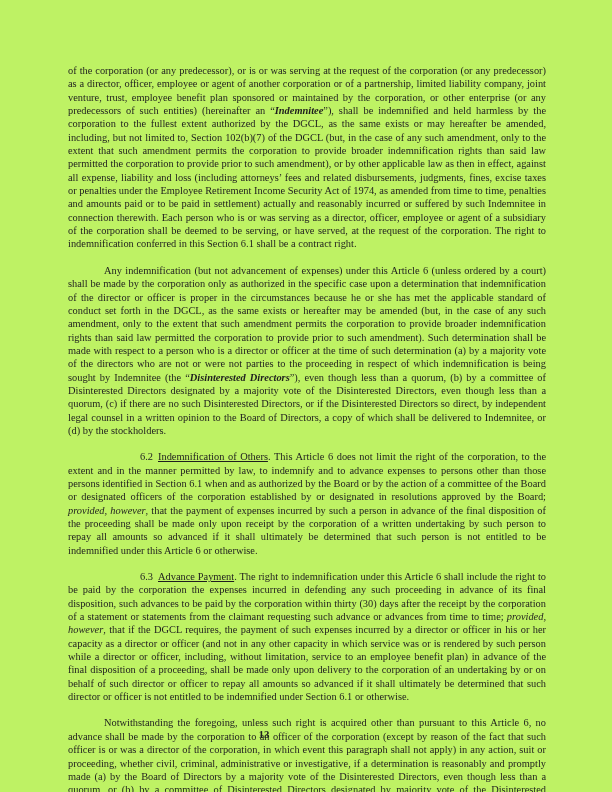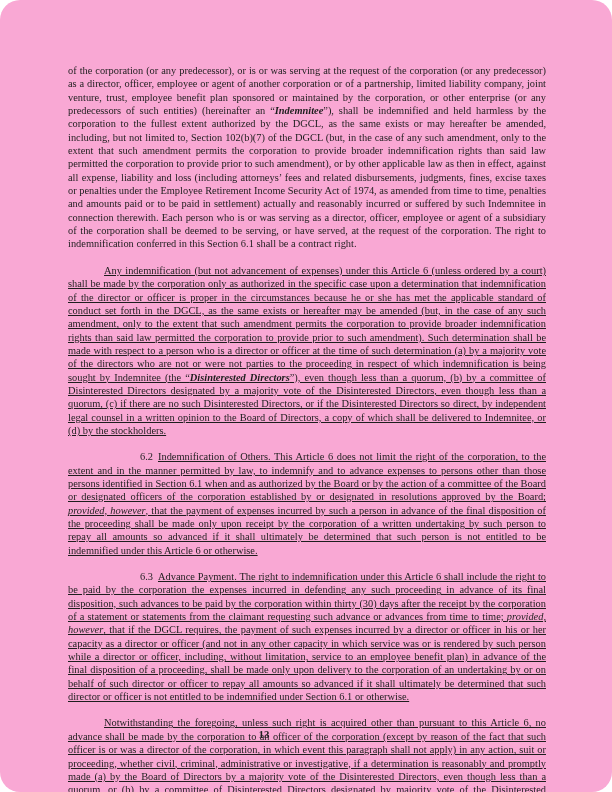--- a/index.html
+++ b/index.html
@@ -2,28 +2,28 @@
 <html><head>
 <meta charset="utf-8">
 <style>
   html, body { margin: 0; padding: 0; background: #ffffff; }
   body {
     width: 612px; height: 792px;
     position: relative; overflow: hidden;
     font-family: "Liberation Serif", "DejaVu Serif", serif;
     color: #1e1e1e;
   }
-  .page { position: absolute; inset: 0; background: #f9a8d4; border-radius: 20px; }
+  .page { position: absolute; inset: 0; background: #bef264; }
   .doc {
     position: absolute; left: 68px; top: 64px; width: 478px;
     font-size: 10.4px; line-height: 13.35px;
     text-align: justify;
   }
   p.para { margin: 0; }
-  p.para + p.para { margin-top: 13px; text-decoration: underline; }
+  p.para + p.para { margin-top: 13px; }
   p.para.indent { text-indent: 36px; }
   .s-bi { font-weight: bold; font-style: italic; }
   .s-i  { font-style: italic; }
   .s-u  { text-decoration: underline; margin-top: 12px; }
   .s-num { display: inline-block; width: 54px; font-style: normal; }
   .footer {
     position: absolute; top: 728px; left: 0; width: 528px;
     text-align: center; font-weight: bold; font-size: 11px;
   }
 </style>

